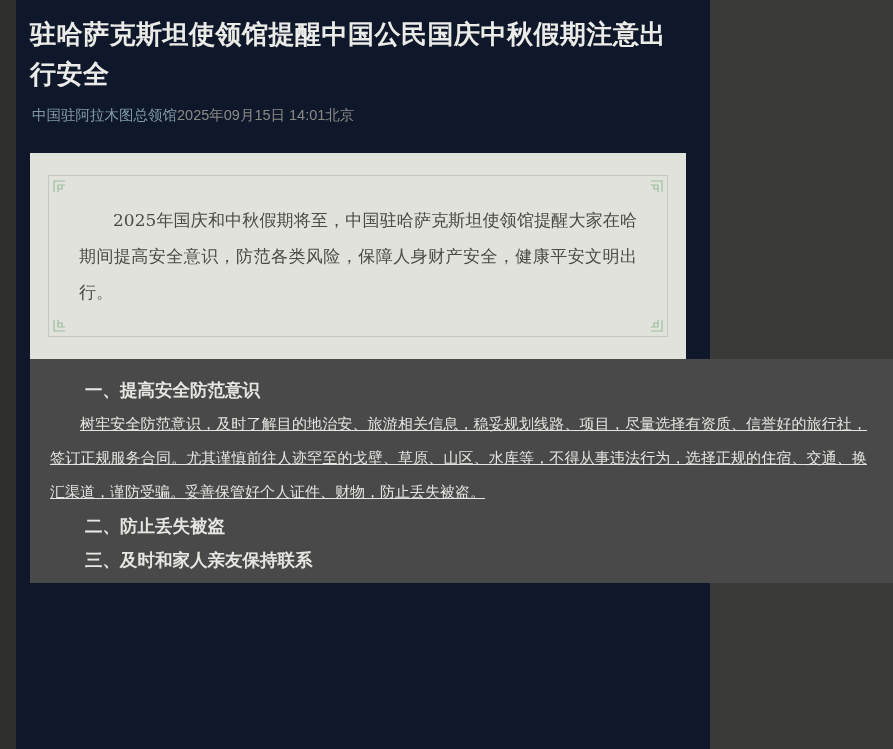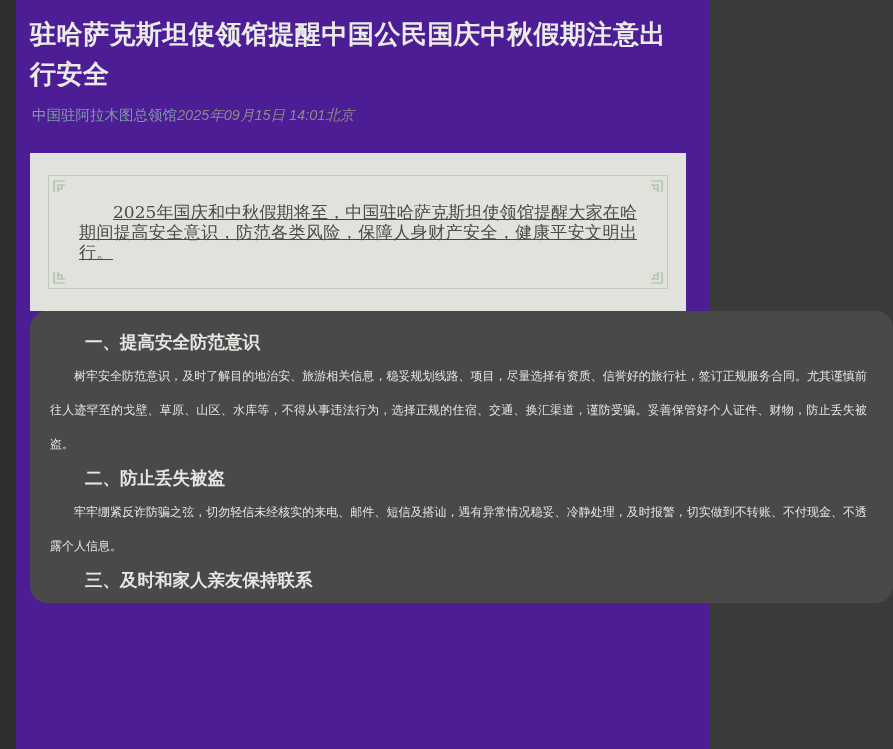--- a/index.html
+++ b/index.html
@@ -11,21 +11,21 @@
     width: 893px;
     height: 749px;
     overflow: hidden;
     font-family: "Liberation Sans", sans-serif;
     color: #d8d8d4;
   }
   .page {
     position: relative;
     width: 710px;
     height: 749px;
-    background: #4c1d95;
+    background: #0f172a;
     box-sizing: border-box;
   }
   .left-rail {
     position: absolute;
     left: 0;
     top: 0;
     width: 16px;
     height: 749px;
     background: #2f2f2d;
   }
@@ -49,21 +49,20 @@
     align-items: center;
     padding: 12px 0 0 16px;
     font-size: 14.5px;
     color: #8f9aa0;
   }
   .meta-source {
     color: #7f99a8;
   }
   .meta-date, .meta-place {
     color: #8b8b86;
-    font-style: italic;
   }
   .summary-wrap {
     margin: 28px 24px 0 14px;
     background: #e2e2dc;
     padding: 22px 18px;
     box-sizing: border-box;
   }
   .summary-box {
     position: relative;
     border: 1px solid #bfc9bf;
@@ -77,52 +76,51 @@
     color: #9bbf9b;
   }
   .corner svg { display: block; }
   .corner.tl { left: 4px; top: 4px; }
   .corner.tr { right: 4px; top: 4px; transform: scaleX(-1); }
   .corner.bl { left: 4px; bottom: 4px; transform: scaleY(-1); }
   .corner.br { right: 4px; bottom: 4px; transform: scale(-1,-1); }
   .summary-text {
     font-family: "DejaVu Serif", "Liberation Serif", serif;
     font-size: 17px;
-    line-height: 20px;
+    line-height: 36px;
     color: #4a4a46;
     text-align: justify;
     text-indent: 2em;
-    text-decoration: underline;
   }
   .body-wrap {
     margin: 0 0 0 14px;
     background: #4a4a46;
     padding: 14px 26px 6px 20px;
     box-sizing: border-box;
     width: 863px;
   }
   .body-wrap {
     background: #49494a;
-    border-radius: 17px;
   }
   .sec-head {
     font-family: "DejaVu Serif", "Liberation Serif", serif;
     font-size: 17.5px;
     line-height: 34px;
     color: #e6e6e2;
     text-indent: 2em;
     font-weight: bold;
   }
   .sec-para {
     font-family: "DejaVu Serif", "Liberation Serif", serif;
-    font-size: 12px;
+    font-size: 15px;
     line-height: 34px;
     color: #e4e4e0;
     text-indent: 2em;
     text-align: justify;
+    text-decoration: underline;
   }
 </style>
 </head>
 <body>
 
 <div class="page">
 
   <div class="left-rail"></div>
 
   <div class="content">
@@ -166,18 +164,17 @@
           </svg>
         </span>
         <div class="summary-text">2025年国庆和中秋假期将至，中国驻哈萨克斯坦使领馆提醒大家在哈期间提高安全意识，防范各类风险，保障人身财产安全，健康平安文明出行。</div>
       </div>
     </div>
 
     <div class="body-wrap">
       <div class="sec-head">一、提高安全防范意识</div>
       <div class="sec-para">树牢安全防范意识，及时了解目的地治安、旅游相关信息，稳妥规划线路、项目，尽量选择有资质、信誉好的旅行社，签订正规服务合同。尤其谨慎前往人迹罕至的戈壁、草原、山区、水库等，不得从事违法行为，选择正规的住宿、交通、换汇渠道，谨防受骗。妥善保管好个人证件、财物，防止丢失被盗。</div>
       <div class="sec-head">二、防止丢失被盗</div>
-      <div class="sec-para">牢牢绷紧反诈防骗之弦，切勿轻信未经核实的来电、邮件、短信及搭讪，遇有异常情况稳妥、冷静处理，及时报警，切实做到不转账、不付现金、不透露个人信息。</div>
       <div class="sec-head">三、及时和家人亲友保持联系</div>
     </div>
 
   </div>
 </div>
 
 </body></html>

